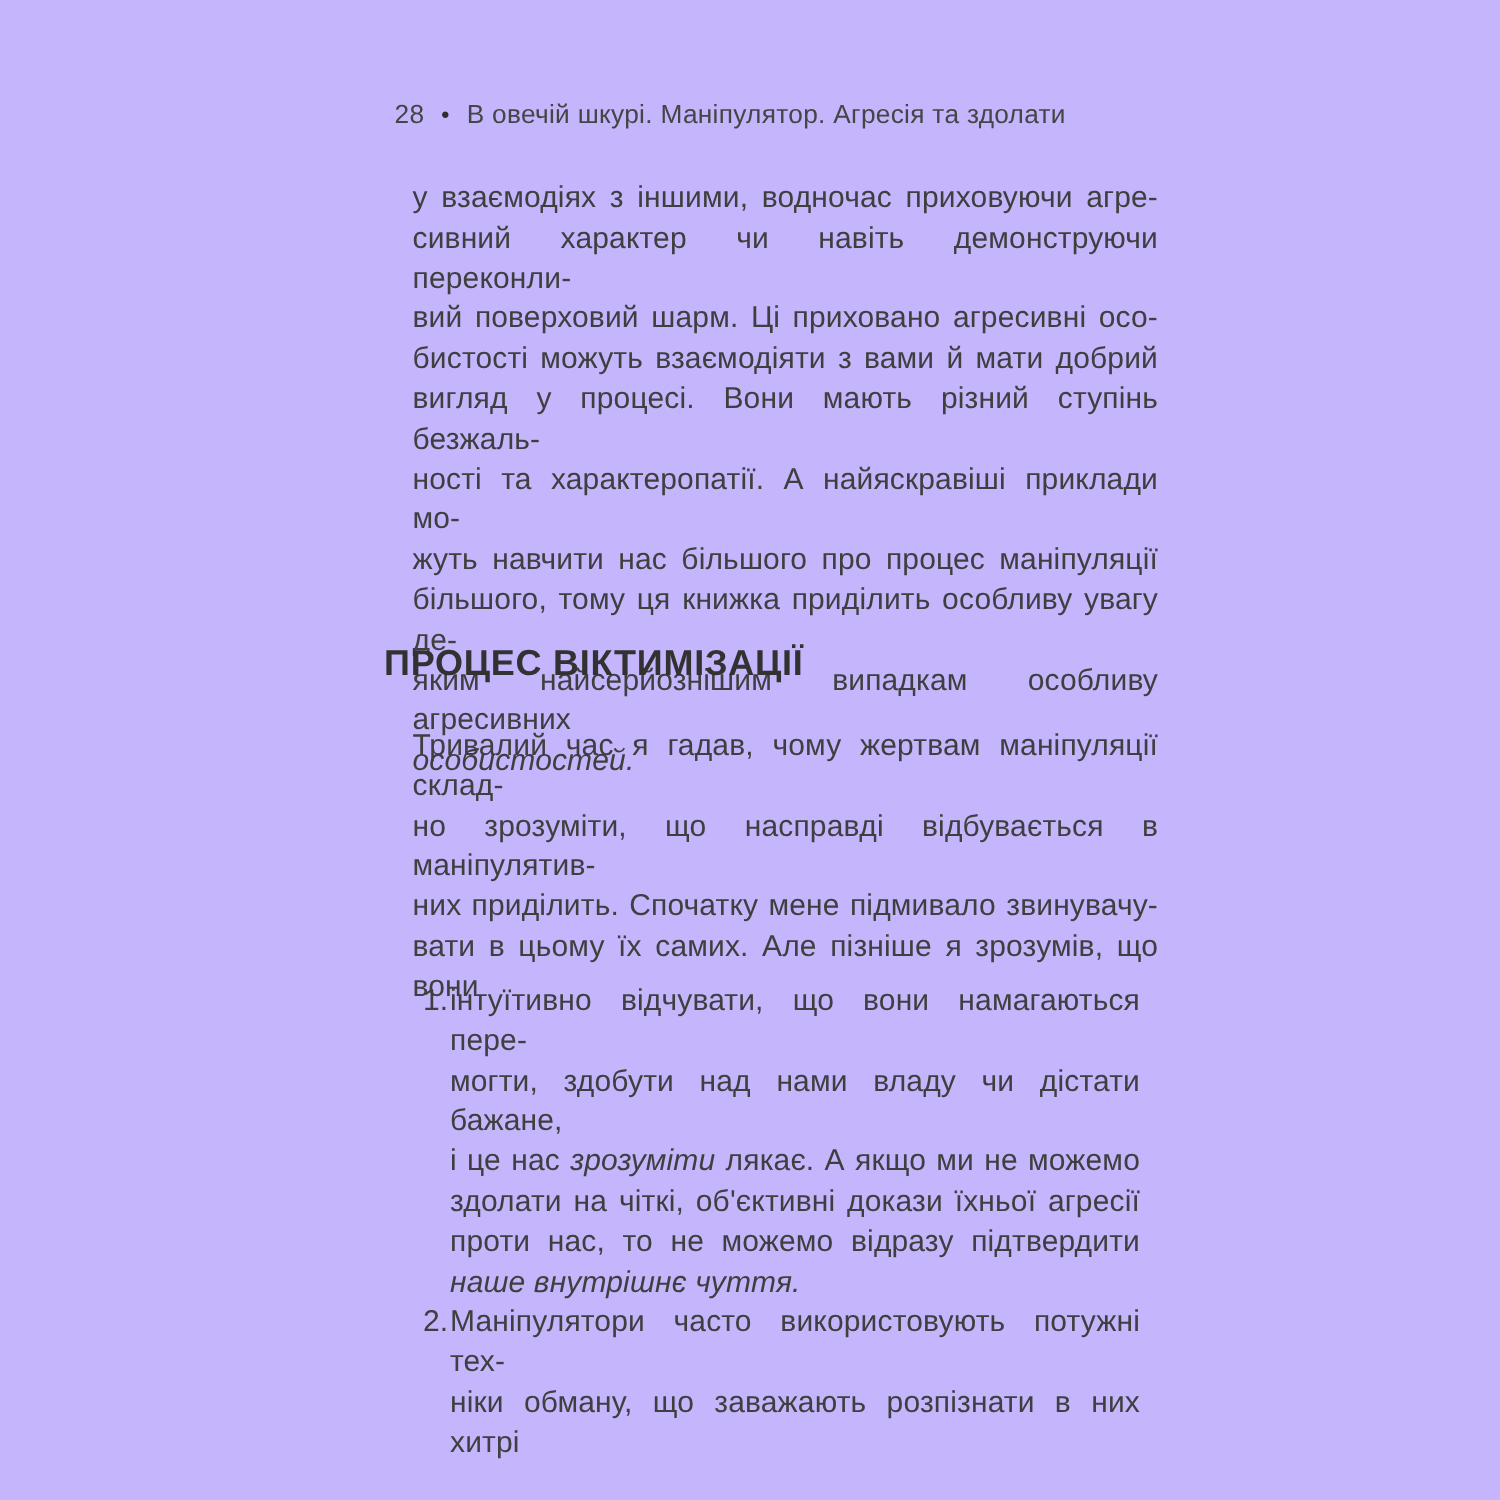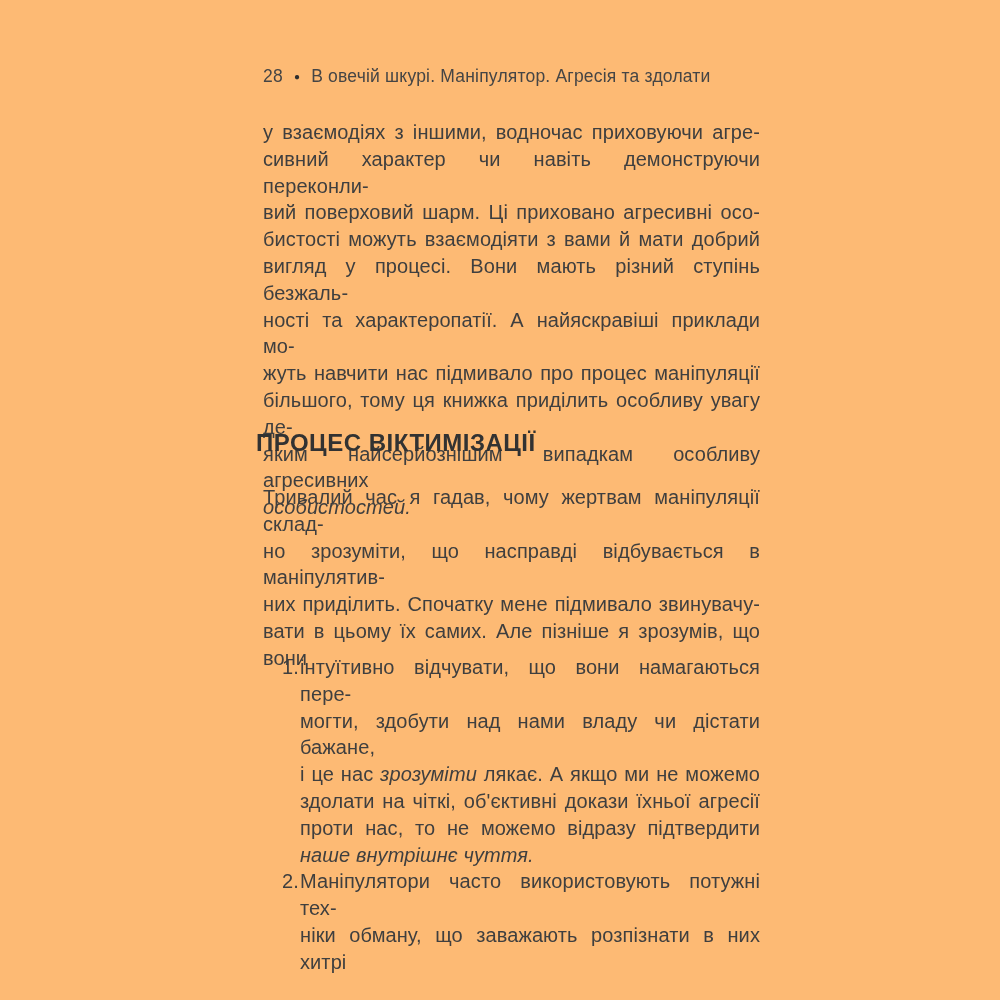--- a/index.html
+++ b/index.html
@@ -9,21 +9,21 @@
   }
   body {
     width: 1000px;
     height: 1000px;
     font-family: "Liberation Sans", "DejaVu Sans", sans-serif;
   }
   .page {
     position: relative;
     width: 1000px;
     height: 1000px;
-    background: #fdba74;
+    background: #c4b5fd;
     overflow: hidden;
   }
   .running-header {
     position: absolute;
     left: 263px;
     top: 66px;
     width: 520px;
     display: flex;
     align-items: center;
     gap: 11px;
@@ -34,21 +34,21 @@
     white-space: nowrap;
   }
   .bullet-dot {
     font-size: 10px;
     line-height: 10px;
     color: #2e2e2e;
     transform: translateY(1px);
   }
   .body-text {
     position: absolute;
-    left: 263px;
+    left: 275px;
     width: 497px;
     font-size: 20px;
     line-height: 26.8px;
     color: #3f3f3f;
     letter-spacing: 0.1px;
   }
   #intro-paragraph { top: 119px; }
   #lead-paragraph  { top: 484px; }
   .section-heading {
     position: absolute;
@@ -104,21 +104,21 @@
     <span>В овечій шкурі. Маніпулятор. Агресія та здолати</span>
   </div>
 
   <div id="intro-paragraph" class="body-text">
       <div class="line">у взаємодіях з іншими, водночас приховуючи агре-</div>
       <div class="line">сивний характер чи навіть демонструючи переконли-</div>
       <div class="line">вий поверховий шарм. Ці приховано агресивні осо-</div>
       <div class="line">бистості можуть взаємодіяти з вами й мати добрий</div>
       <div class="line">вигляд у процесі. Вони мають різний ступінь безжаль-</div>
       <div class="line">ності та характеропатії. А найяскравіші приклади мо-</div>
-      <div class="line">жуть навчити нас підмивало про процес маніпуляції</div>
+      <div class="line">жуть навчити нас більшого про процес маніпуляції</div>
       <div class="line">більшого, тому ця книжка приділить особливу увагу де-</div>
       <div class="line">яким найсерйознішим випадкам особливу агресивних</div>
       <div class="line last">особистостей.</div>
     </div>
 
   <div class="section-heading">ПРОЦЕС ВІКТИМІЗАЦІЇ</div>
 
   <div id="lead-paragraph" class="body-text">
       <div class="line">Тривалий час я гадав, чому жертвам маніпуляції склад-</div>
       <div class="line">но зрозуміти, що насправді відбувається в маніпулятив-</div>

